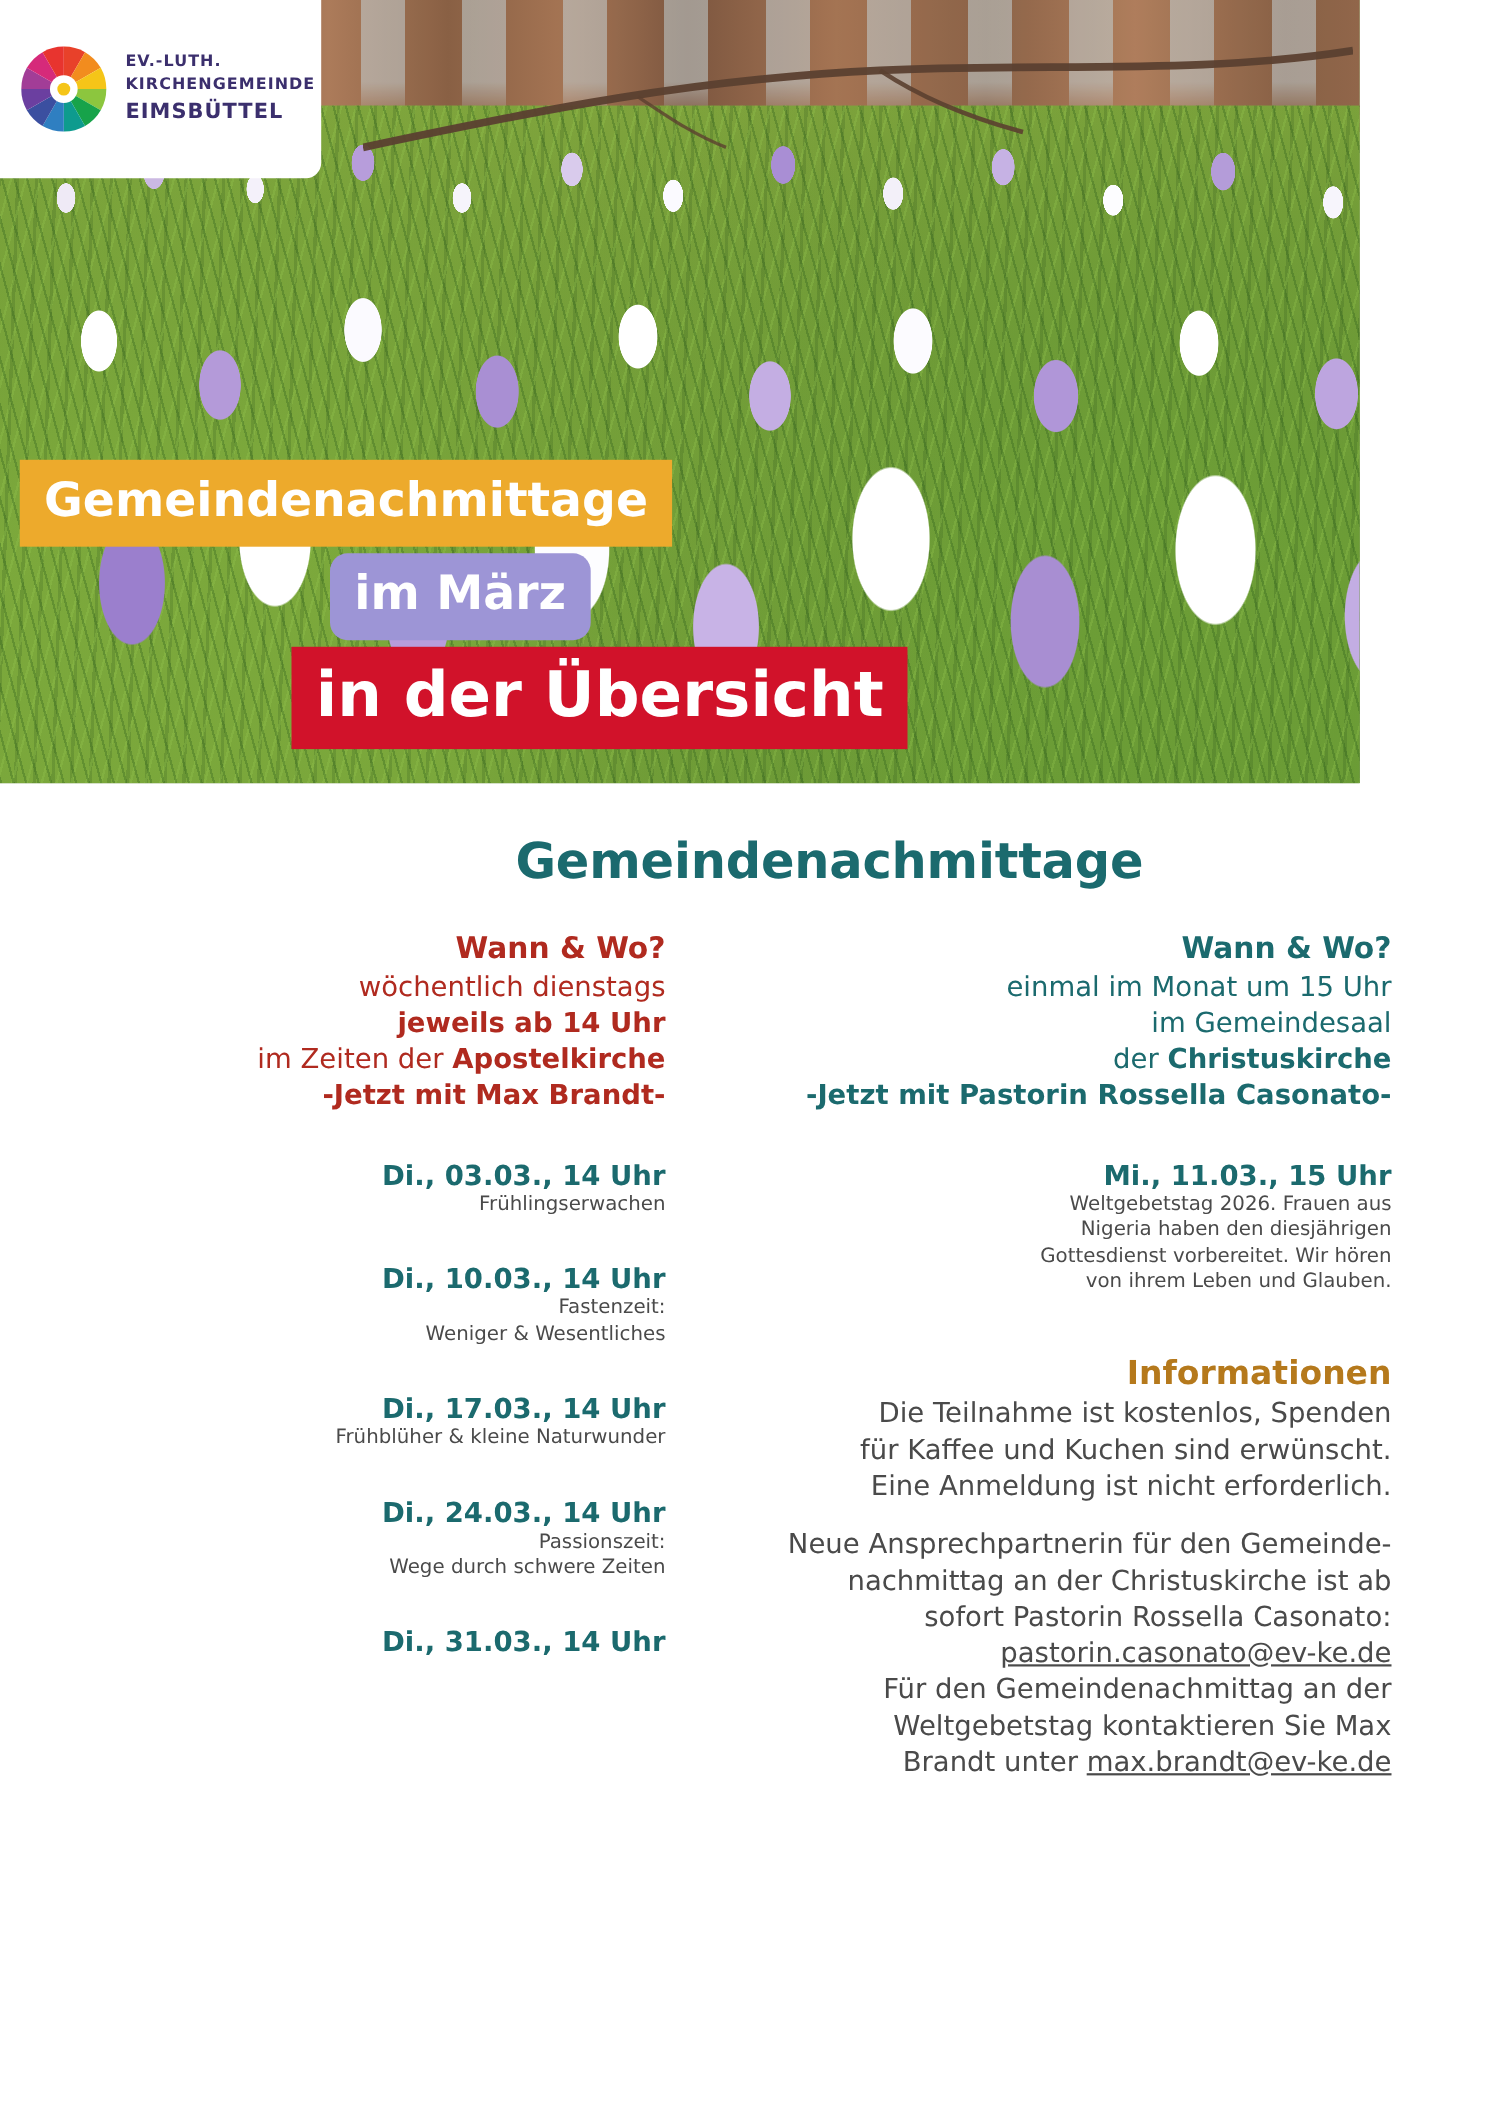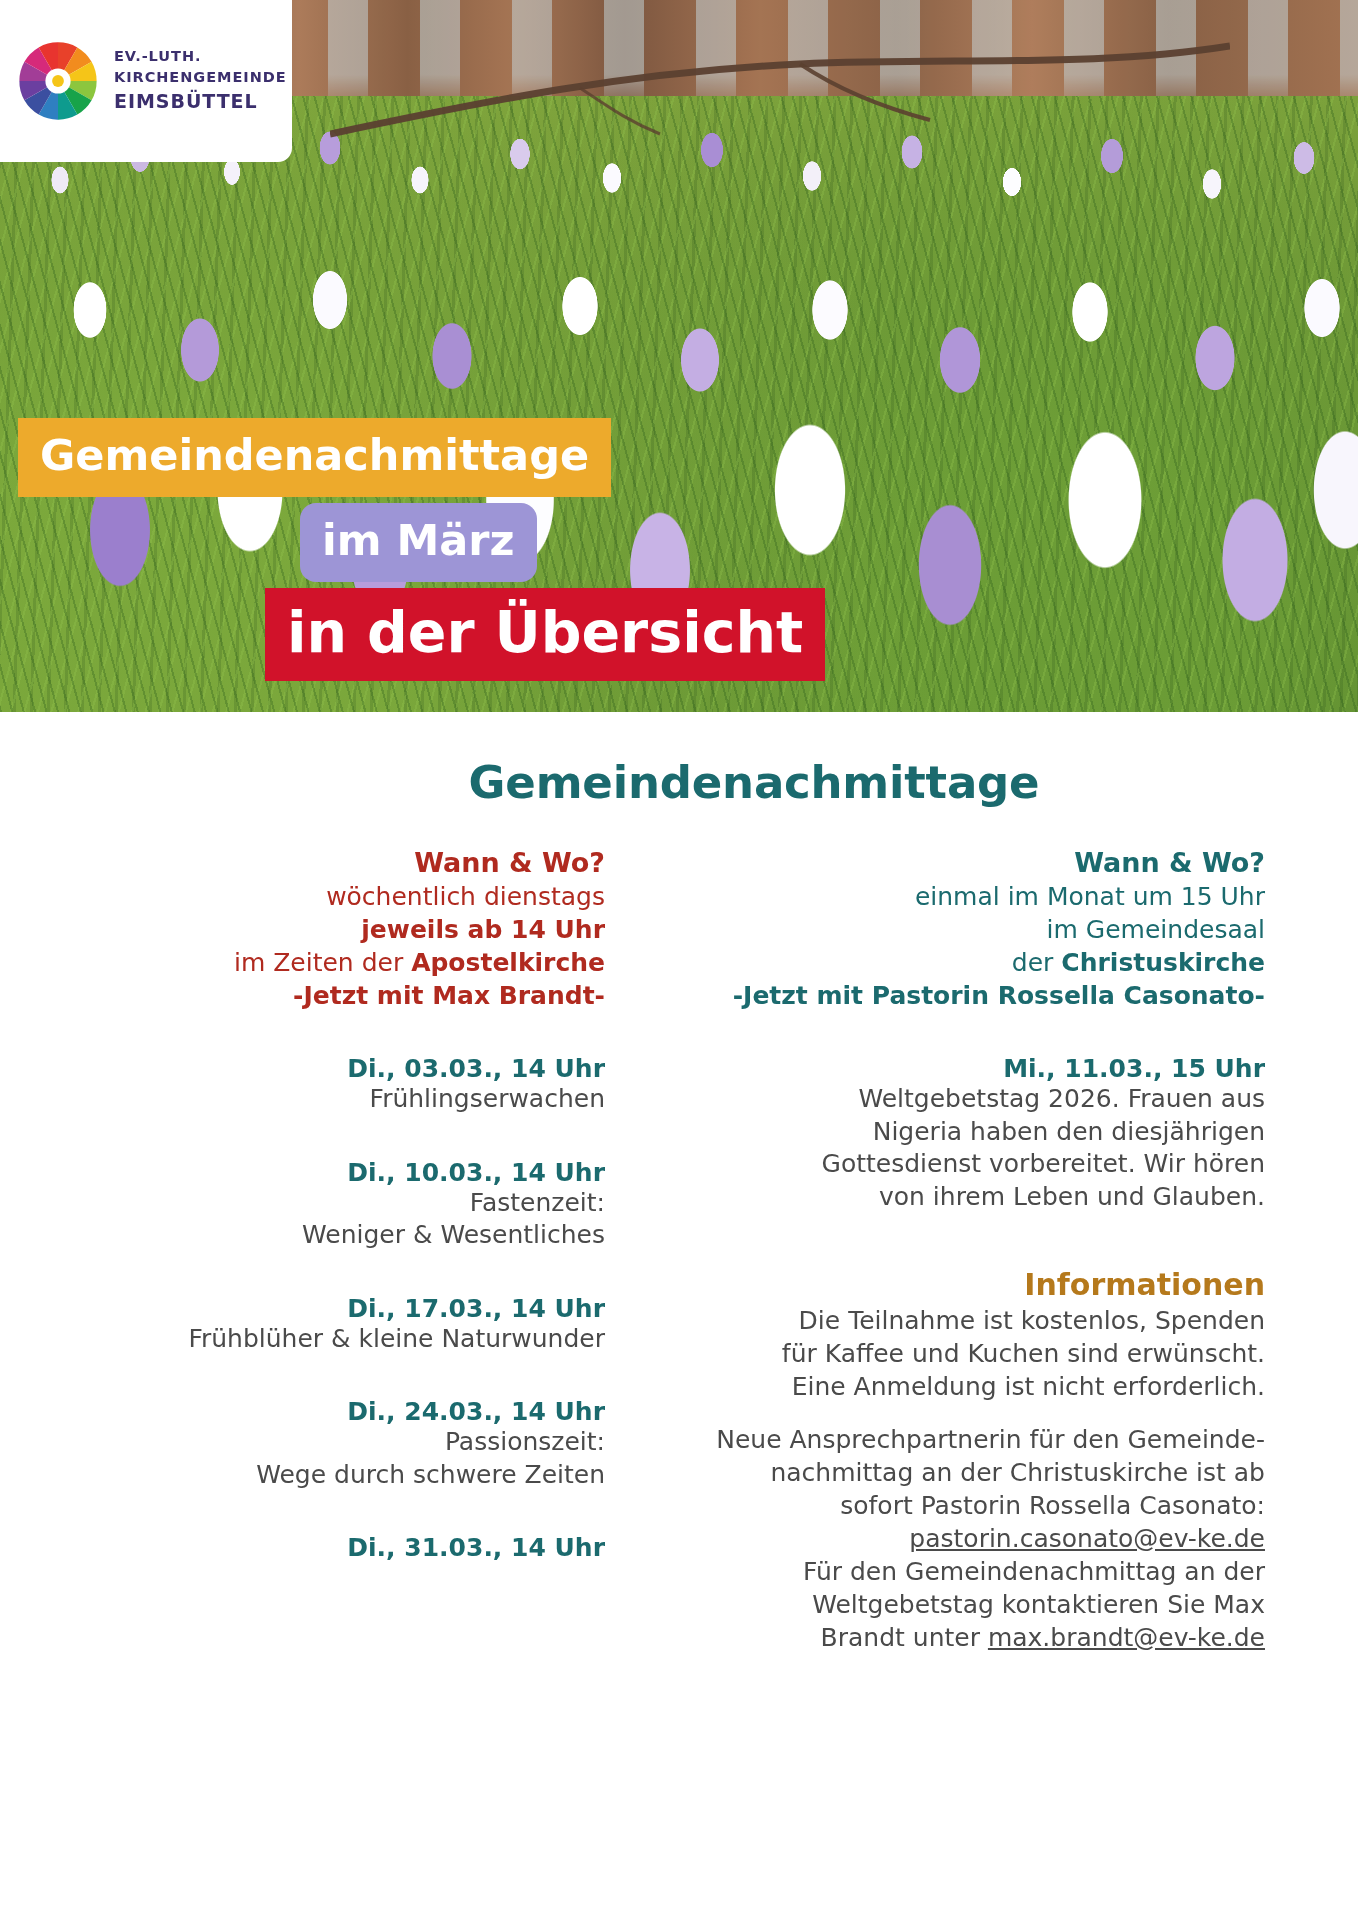--- a/index.html
+++ b/index.html
@@ -11,21 +11,21 @@
     height: 1920px;
     background: #ffffff;
     font-family: "DejaVu Sans", sans-serif;
     overflow: hidden;
     position: relative;
   }
 
   
   .hero {
     position: relative;
-    width: 1358px;
+    width: 1236px;
     height: 712px;
     overflow: hidden;
     background: #6b8f3a;
   }
   .hero-photo {
     position: absolute;
     inset: 0;
     background:
       
       linear-gradient(to bottom, rgba(255,255,255,0) 0%, rgba(255,255,255,0) 100%);
@@ -233,21 +233,21 @@
 
   .event { margin-top: 42px; }
   .event .date {
     color: #1b6a6e;
     font-size: 25px;
     font-weight: 700;
     margin: 0;
   }
   .event .desc {
     color: #4a4a4a;
-    font-size: 25px;
+    font-size: 18px;
     line-height: 1.3;
     margin: 0;
   }
   .event .desc .ln { display: block; }
 
   .info-head {
     color: #b5791c;
     font-size: 30px;
     font-weight: 700;
     margin: 54px 0 2px 0;

